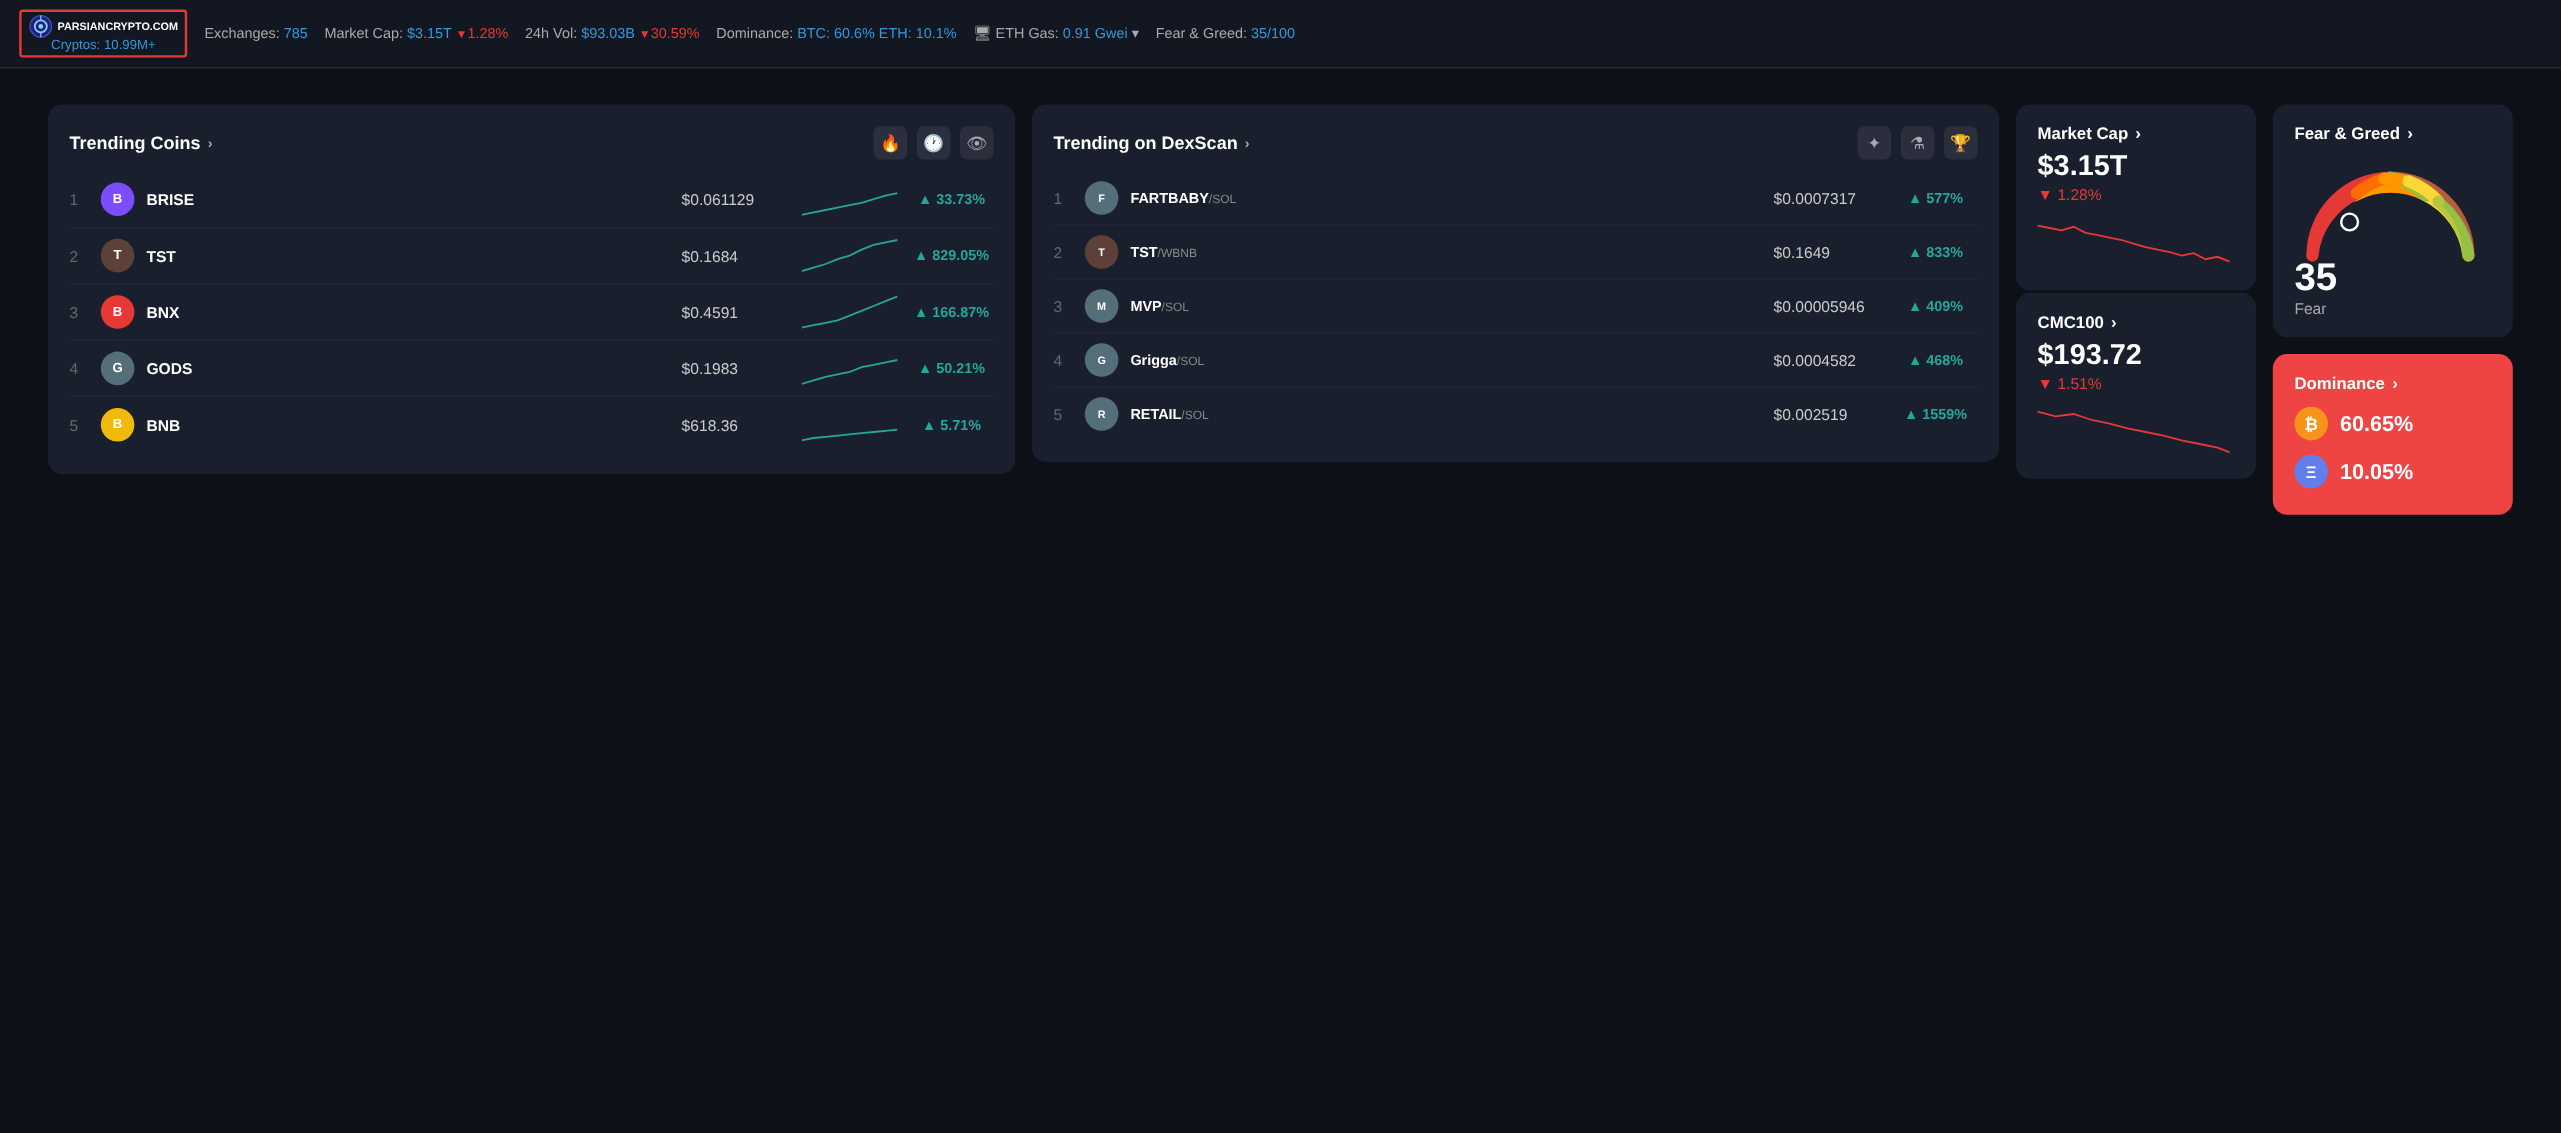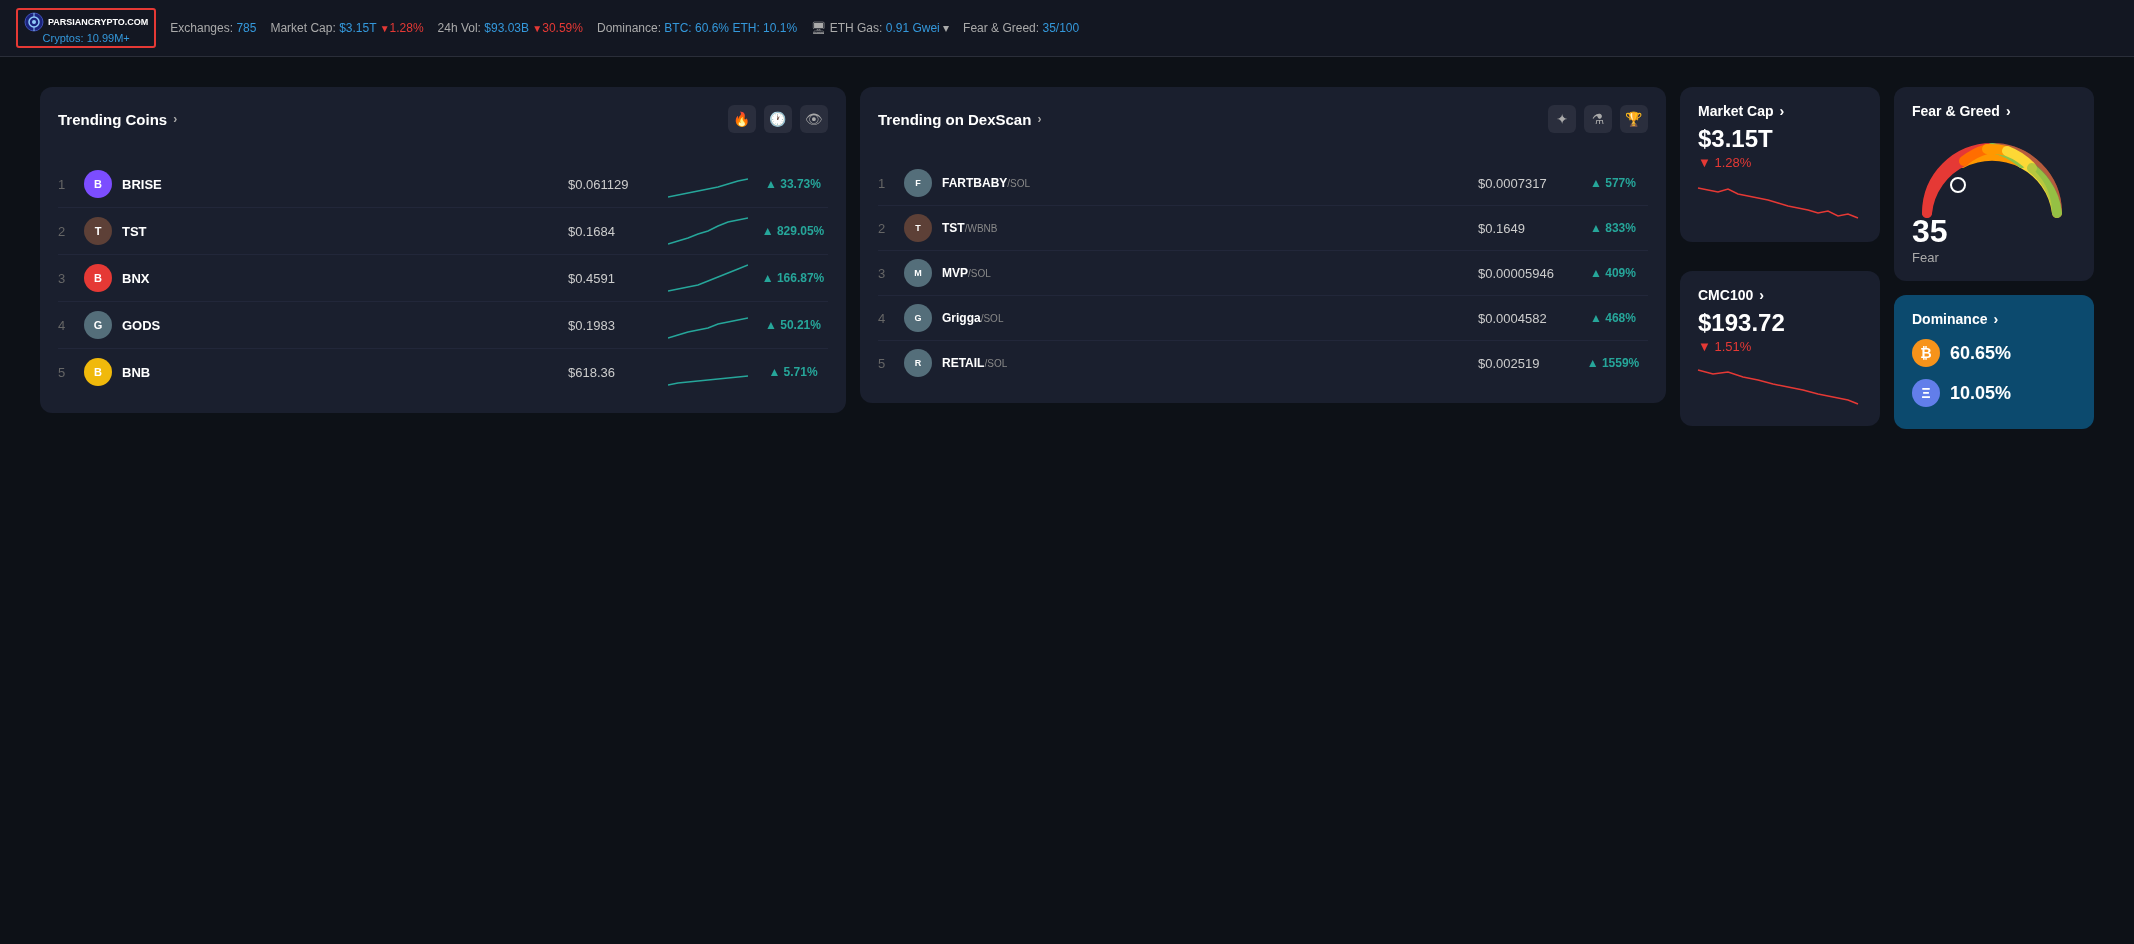--- a/index.html
+++ b/index.html
@@ -88,21 +88,21 @@
     }
     .card {
       background: #1a1f2e;
       border-radius: 12px;
       padding: 18px;
     }
     .card-header {
       display: flex;
       align-items: center;
       justify-content: space-between;
-      margin-bottom: 28px;
+      margin-bottom: 10px;
     }
     .card-title {
       font-size: 15px;
       font-weight: 600;
       color: #fff;
       display: flex;
       align-items: center;
       gap: 6px;
       cursor: pointer;
     }
@@ -206,21 +206,21 @@
       font-weight: 700;
       color: #fff;
       margin-top: -10px;
     }
     .gauge-label {
       font-size: 13px;
       color: #aaa;
     }
     
     .dominance-card {
-      background: #0c4a6e;
+      background: #ef4444;
       border-radius: 12px;
       padding: 16px 18px;
       min-width: 200px;
     }
     .dom-row {
       display: flex;
       align-items: center;
       gap: 10px;
       padding: 6px 0;
     }
@@ -442,21 +442,21 @@
     </div>
     <div class="dex-coin-name" style="flex:1">
       <span class="base">RETAIL</span><span class="quote">/SOL</span>
     </div>
     <span class="coin-price">$0.002519</span>
     <span class="coin-change">▲ 1559%</span>
   </div>
         </div>
     </div>
 
-    <div style="display:flex;flex-direction:column;gap:29px;">
+    <div style="display:flex;flex-direction:column;gap:2px;">
 
       <div class="small-card">
         <div class="small-card-title">
           <span>Market Cap</span>
           <span class="chevron">›</span>
         </div>
         <div class="small-card-value">$3.15T</div>
         <div class="small-card-change red-text">
           <span>▼ </span><span>1.28%</span>
         </div>

